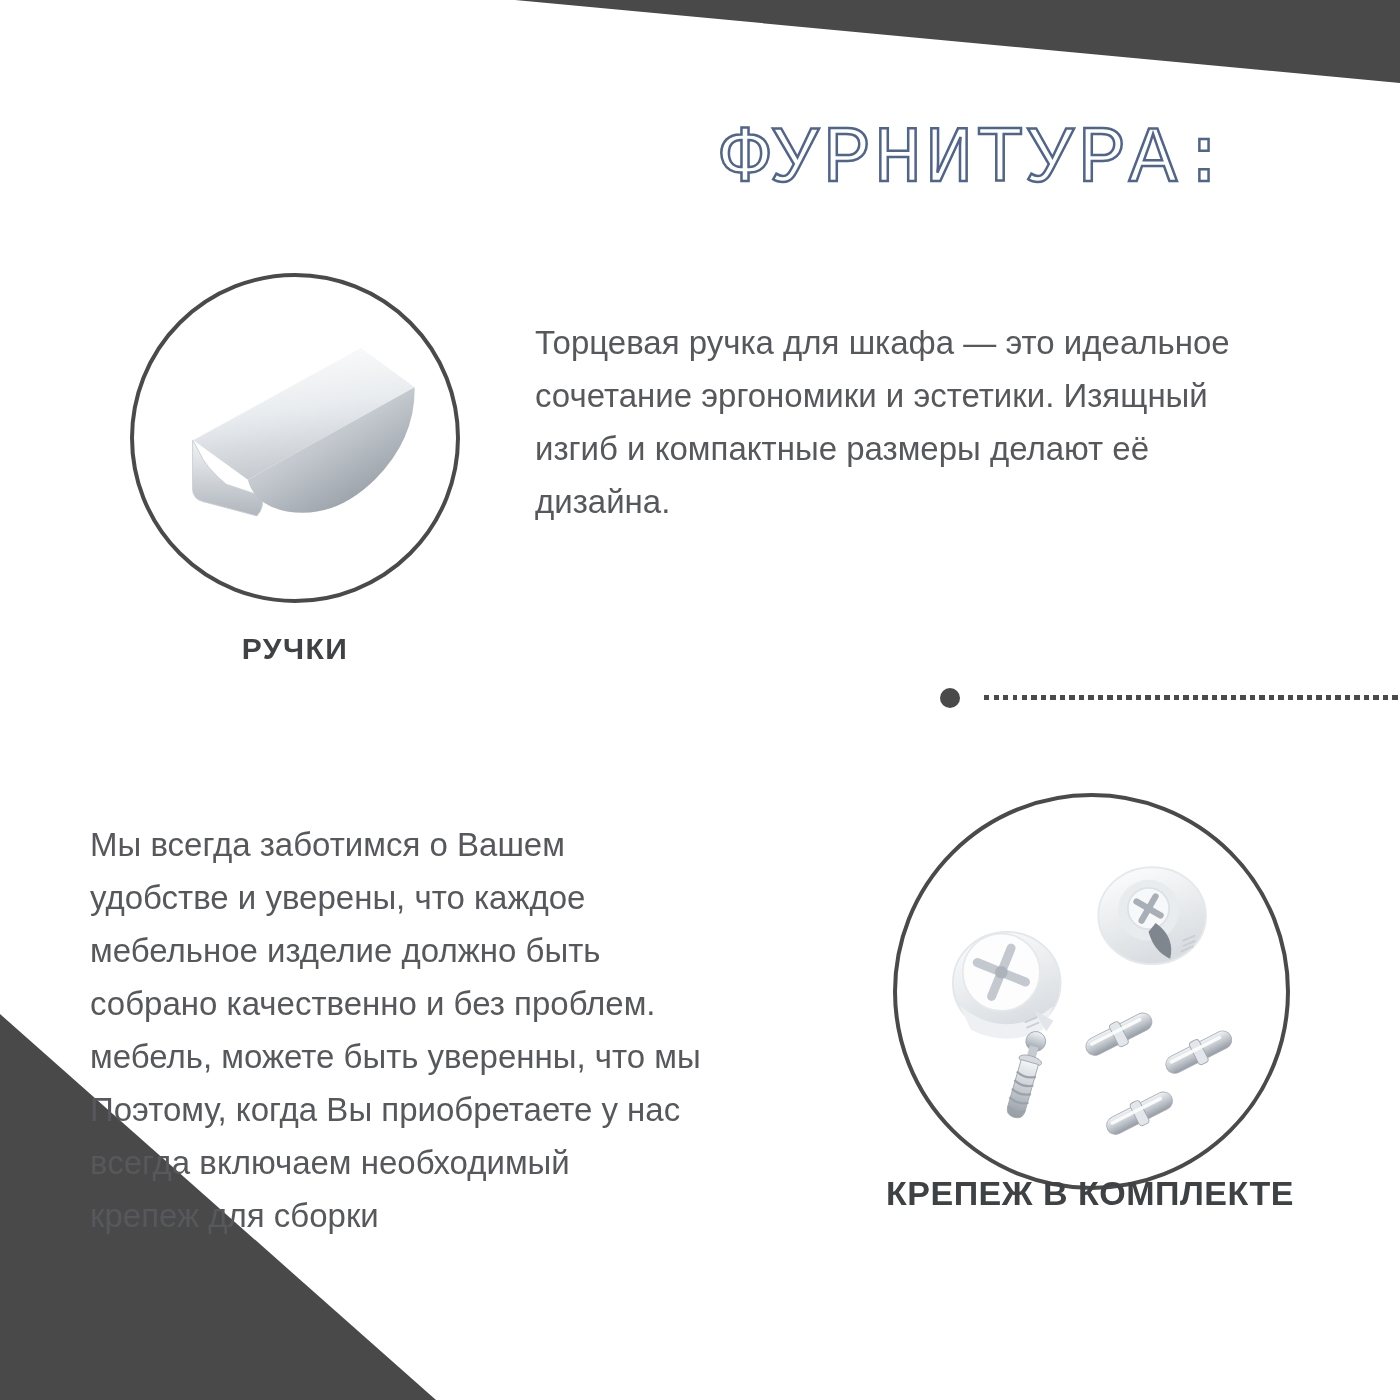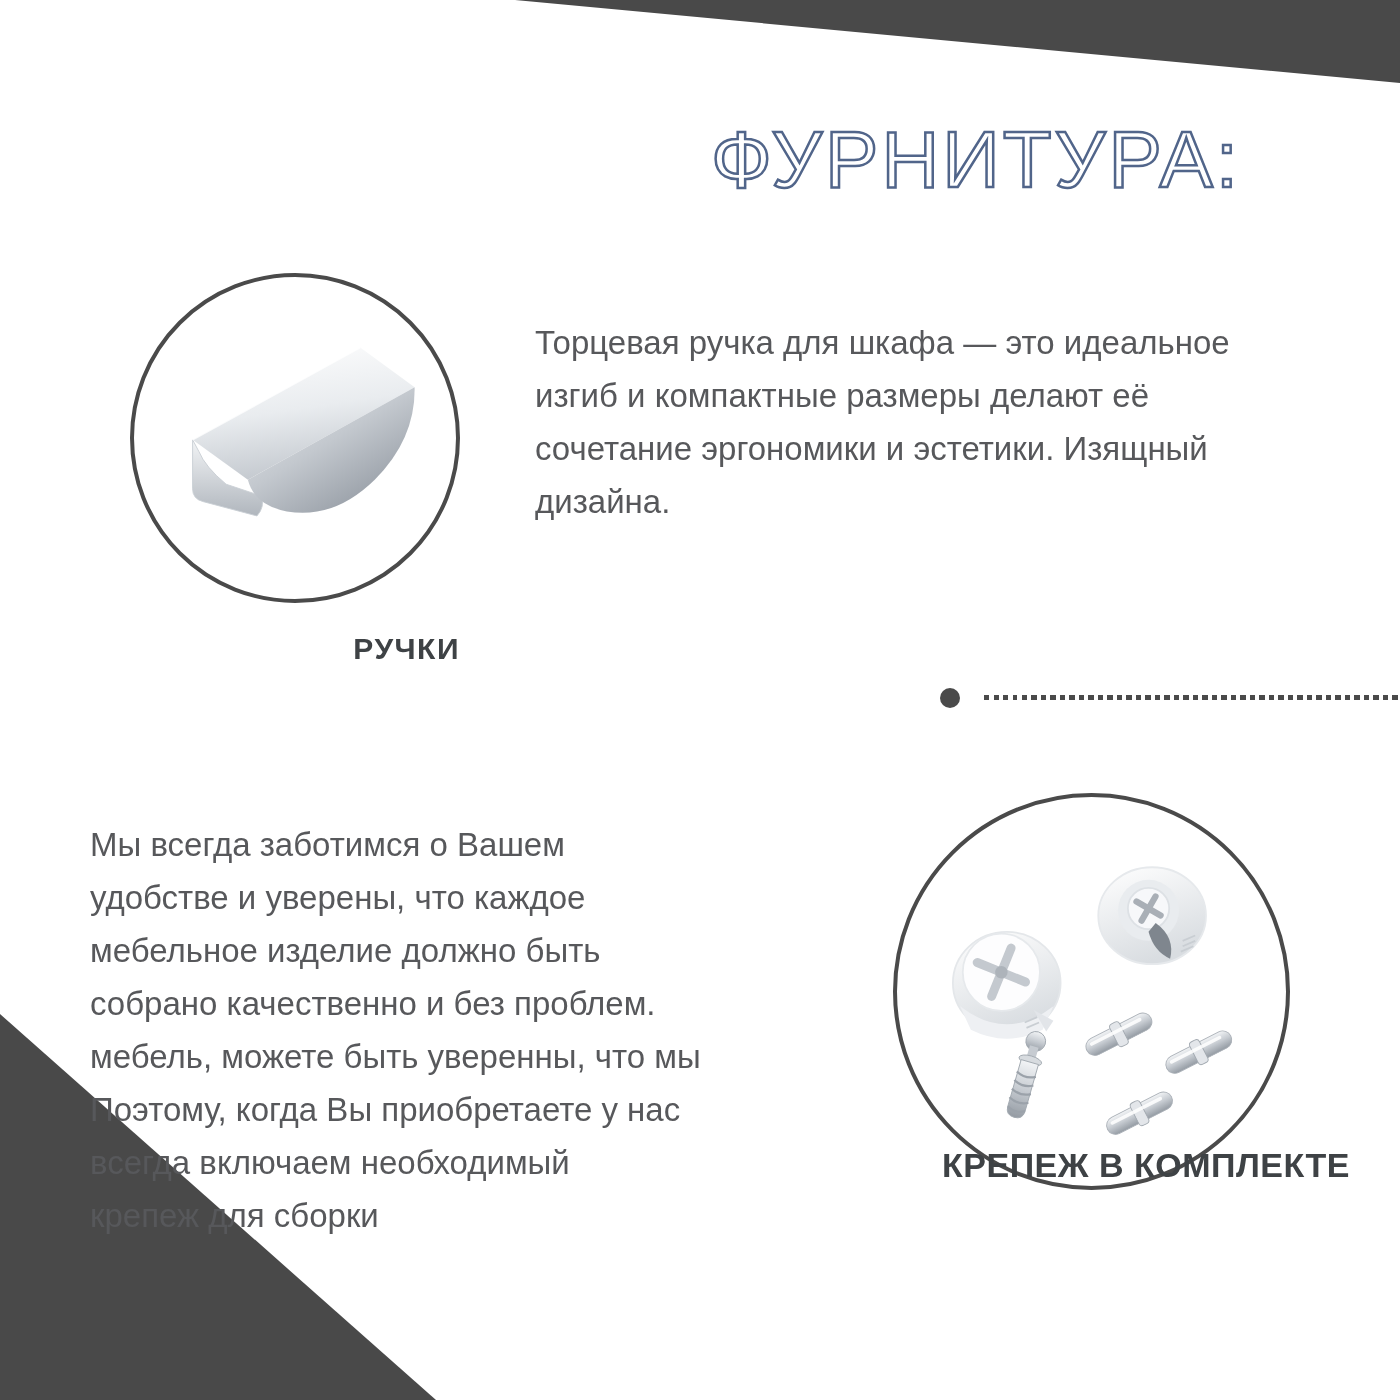--- a/index.html
+++ b/index.html
@@ -14,40 +14,40 @@
     clip-path:polygon(515px 0px,1400px 0px,1400px 83px);
   }
   .shape-bottom{
     position:absolute;inset:0;background:#494949;
     clip-path:polygon(0px 1014px,436px 1400px,0px 1400px);
   }
   
   .title{
     left:620px;top:116px;width:712px;text-align:center;
     font-size:80px;font-weight:400;letter-spacing:3px;line-height:1.1;
-    color:transparent;-webkit-text-stroke:2.5px #51658a;white-space:nowrap;
+    color:transparent;-webkit-text-stroke:2.5px #51658a;white-space:nowrap;font-family:Liberation Mono, monospace;
   }
   @supports not (-webkit-text-stroke:1px black){ .title{color:#51658a;} }
   
   .circle{
     border:4px solid #4a4a4a;border-radius:50%;background:#ffffff;
     display:flex;align-items:center;justify-content:center;box-sizing:border-box;
   }
   .circle-handles{left:130px;top:273px;width:330px;height:330px;}
   .circle-fasteners{left:893px;top:793px;width:397px;height:397px;}
   
   .para{font-size:33px;line-height:53px;color:#57585b;}
   .para-1{left:535px;top:316px;width:825px;text-align:left;}
   .para-2{left:90px;top:818px;width:715px;}
   
   .label{
-    font-weight:700;color:#3e4245;text-align:right;letter-spacing:1.5px;
+    font-weight:700;color:#3e4245;text-align:center;letter-spacing:1.5px;
   }
   .label-handles{left:130px;top:632px;width:330px;font-size:30px;}
-  .label-fasteners{left:830px;top:1146px;width:520px;font-size:34px;letter-spacing:0.5px;}
+  .label-fasteners{left:830px;top:1174px;width:520px;font-size:34px;letter-spacing:0.5px;}
   
   .divider-dot{
     left:940px;top:688px;width:20px;height:20px;border-radius:50%;background:#4a4a4a;
   }
   .divider-dots{
     left:984px;top:695px;width:416px;height:5px;
     background:repeating-linear-gradient(to right,#4a4a4a 0px,#4a4a4a 5px,transparent 5px,transparent 9.5px);
   }
   svg{display:block;}
 </style>
@@ -84,22 +84,22 @@
         <path d="M47,162 L232,60 L292,104 L108,206 Z" fill="url(#gTop)"></path>
         <path d="M108,206 L292,104 Q293,161 248,206 Q203,250 151,241 Q115,234 108,206 Z" fill="url(#gFront)"></path>
         <path d="M47,162 L232,60" stroke="#ffffff" stroke-width="2" fill="none" opacity="0.8"></path>
       </svg>
     </span>
   </div>
   <div class="abs label label-handles">РУЧКИ</div>
 
   <div class="abs para para-1">
     <div>Торцевая ручка для шкафа — это идеальное</div>
+    <div>сочетание эргономики и эстетики. Изящный</div>
     <div>изгиб и компактные размеры делают её</div>
-    <div>сочетание эргономики и эстетики. Изящный</div>
     <div>дизайна.</div>
   </div>
 
   <div class="abs divider-dot"></div>
   <div class="abs divider-dots"></div>
 
   <div class="abs para para-2">
     <div>Мы всегда заботимся о Вашем</div>
     <div>удобстве и уверены, что каждое</div>
     <div>мебельное изделие должно быть</div>

